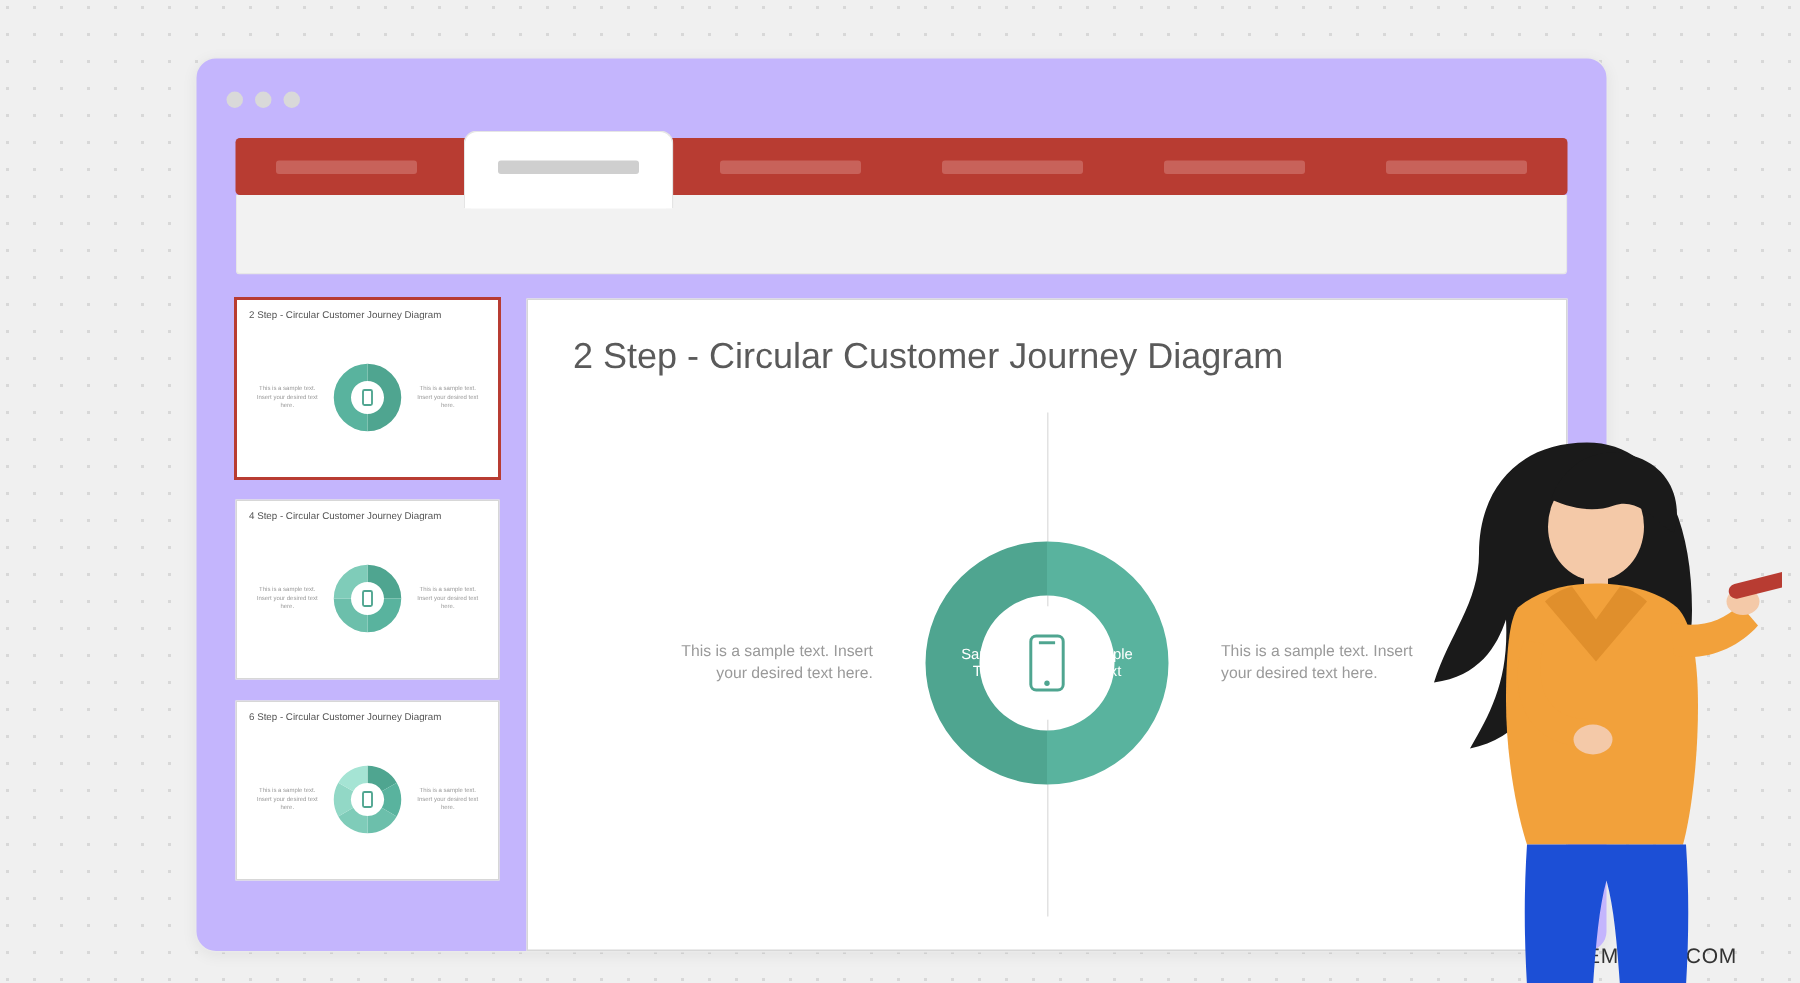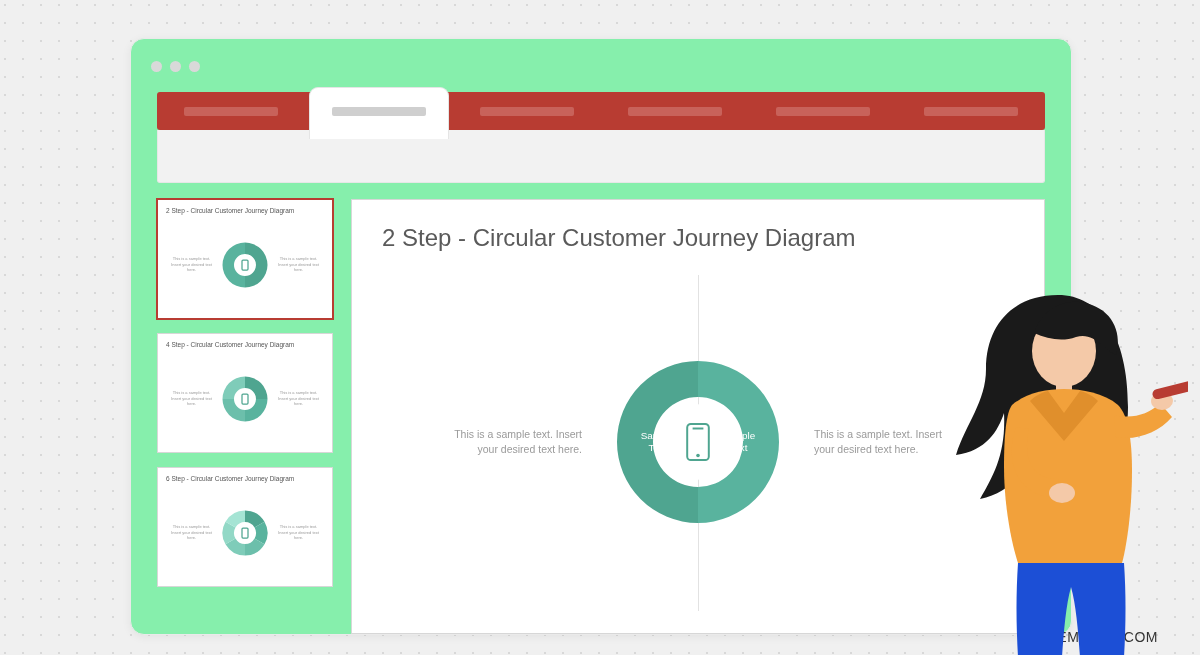--- a/index.html
+++ b/index.html
@@ -1,17 +1,17 @@
 <!DOCTYPE html>
 <html><head>
 <meta charset="utf-8">
 <style>
   html,body{margin:0;padding:0;width:1200px;height:655px;background:#f0f0f0;font-family:Arial,Helvetica,sans-serif;overflow:hidden;}
   .dots-bg{position:absolute;inset:0;background-image:radial-gradient(#d8d8d8 1px,transparent 1px);background-size:18px 18px;background-position:-4px -4px;}
-  .browser{position:absolute;left:130px;top:38px;width:940px;height:595px;background:#86efac;border-radius:14px;box-shadow:0 2px 10px rgba(0,0,0,.06);border:1px solid #eaeaea;overflow:hidden;}
+  .browser{position:absolute;left:130px;top:38px;width:940px;height:595px;background:#c4b5fd;border-radius:14px;box-shadow:0 2px 10px rgba(0,0,0,.06);border:1px solid #eaeaea;overflow:hidden;}
   .wdots{position:absolute;left:20px;top:22px;display:flex;gap:8px;}
   .wdot{width:11px;height:11px;border-radius:50%;background:#d9d9d9;}
   .ribbon-bar{position:absolute;left:26px;right:26px;top:53px;height:38px;background:#b83c32;border-radius:3px;}
   .tabs{position:absolute;inset:0;display:flex;align-items:flex-end;}
   .tab{flex:1;height:38px;display:flex;align-items:center;justify-content:center;position:relative;}
   .tab .ph{width:64%;height:9px;background:#c8625a;border-radius:2px;}
   .tab.active{z-index:2;}
   .tab.active::before{content:"";position:absolute;left:4px;right:4px;top:-5px;bottom:-9px;background:#fff;border-top-left-radius:9px;border-top-right-radius:9px;border:1px solid #e5e5e5;border-bottom:none;}
   .tab.active .ph{background:#cfcfcf;position:relative;z-index:3;}
   .ribbon-body{position:absolute;left:26px;right:26px;top:91px;height:52px;background:#f2f2f2;border:1px solid #e7e7e7;border-top:none;border-radius:0 0 3px 3px;}

